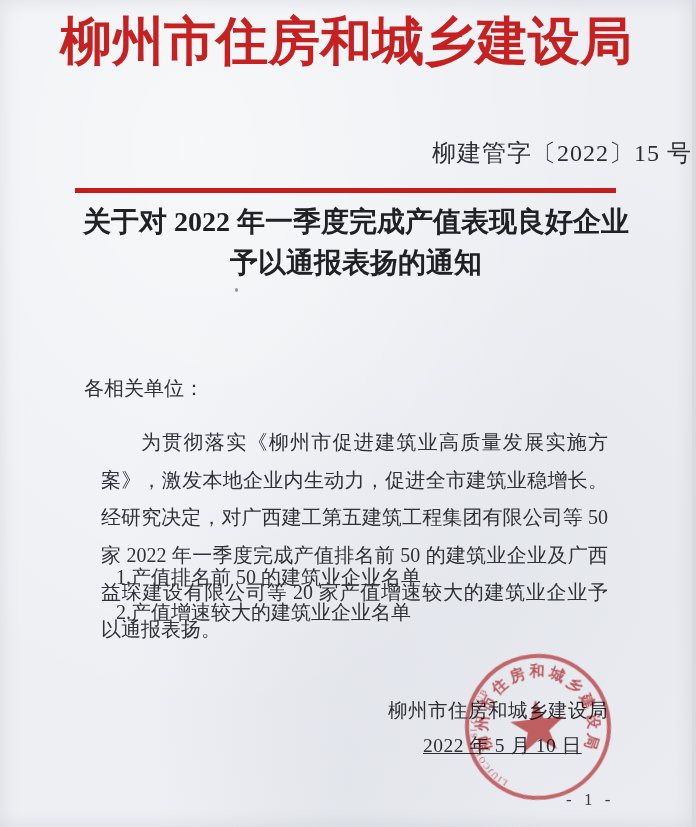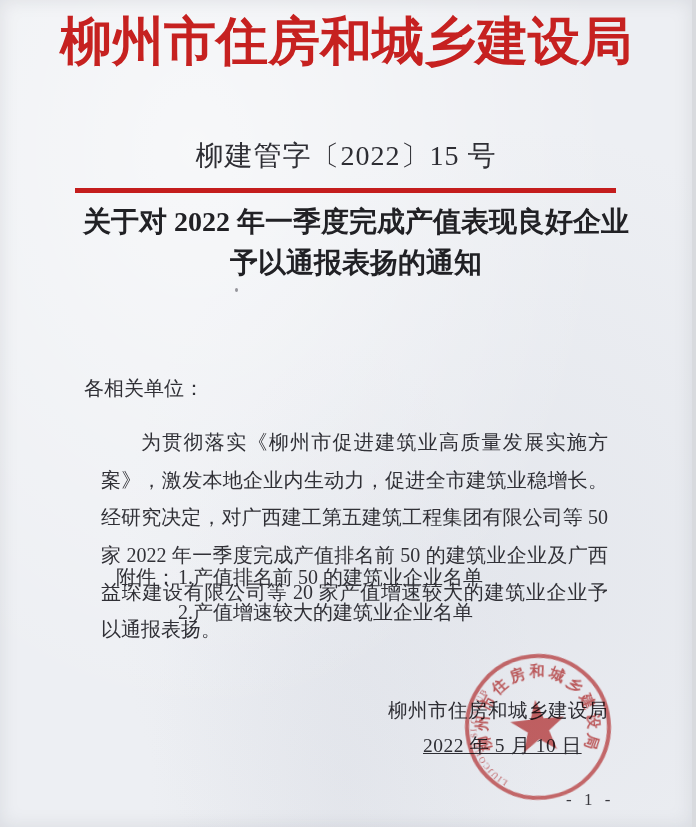--- a/index.html
+++ b/index.html
@@ -12,22 +12,22 @@
       radial-gradient(ellipse at 50% 95%, rgba(215,218,226,.35), rgba(215,218,226,0) 40%);
     font-family:"Liberation Serif","DejaVu Serif",serif;
     box-shadow:inset 0 0 18px rgba(120,125,140,.18);
   }
   .agency{
     position:absolute;top:10px;left:0;width:100%;text-align:center;
     font-size:52px;line-height:64px;font-weight:700;color:#c62120;
     letter-spacing:0px;white-space:nowrap;
   }
   .docnum{
-    position:absolute;top:137px;left:0;width:100%;text-align:center;
-    font-size:28px;color:#2e2e34;letter-spacing:1px;
+    position:absolute;top:137px;left:0;width:100%;text-align:right;
+    font-size:24px;color:#2e2e34;letter-spacing:1px;
   }
   .rule{position:absolute;left:75px;top:188px;width:541px;height:5px;background:#c41d1d;}
   .title{
     position:absolute;top:201px;left:0;width:100%;text-align:center;
     font-weight:700;font-size:28px;line-height:41px;color:#212125;padding-left:10px;
   }
   .body-text{
     position:absolute;left:84px;top:330px;width:541px;
     font-size:20px;line-height:37.4px;color:#303036;
   }
@@ -75,21 +75,20 @@
     <div>关于对 2022 年一季度完成产值表现良好企业</div>
     <div>予以通报表扬的通知</div>
   </div>
 
   <div class="body-text">
     <div class="salutation">各相关单位：</div>
     <p class="para">为贯彻落实《柳州市促进建筑业高质量发展实施方案》，激发本地企业内生动力，促进全市建筑业稳增长。经研究决定，对广西建工第五建筑工程集团有限公司等 50 家 2022 年一季度完成产值排名前 50 的建筑业企业及广西益琛建设有限公司等 20 家产值增速较大的建筑业企业予以通报表扬。</p>
   </div>
 
   <div class="attachments">
-    <div class="att-label">附件：</div>
     <div>
       <div>1.产值排名前 50 的建筑业企业名单</div>
       <div>2.产值增速较大的建筑业企业名单</div>
     </div>
   </div>
 
   <div class="signature">柳州市住房和城乡建设局</div>
   <div class="date">2022 年 5 月 10 日</div>
 
   <svg class="seal" viewBox="0 0 150 150" aria-hidden="true">

